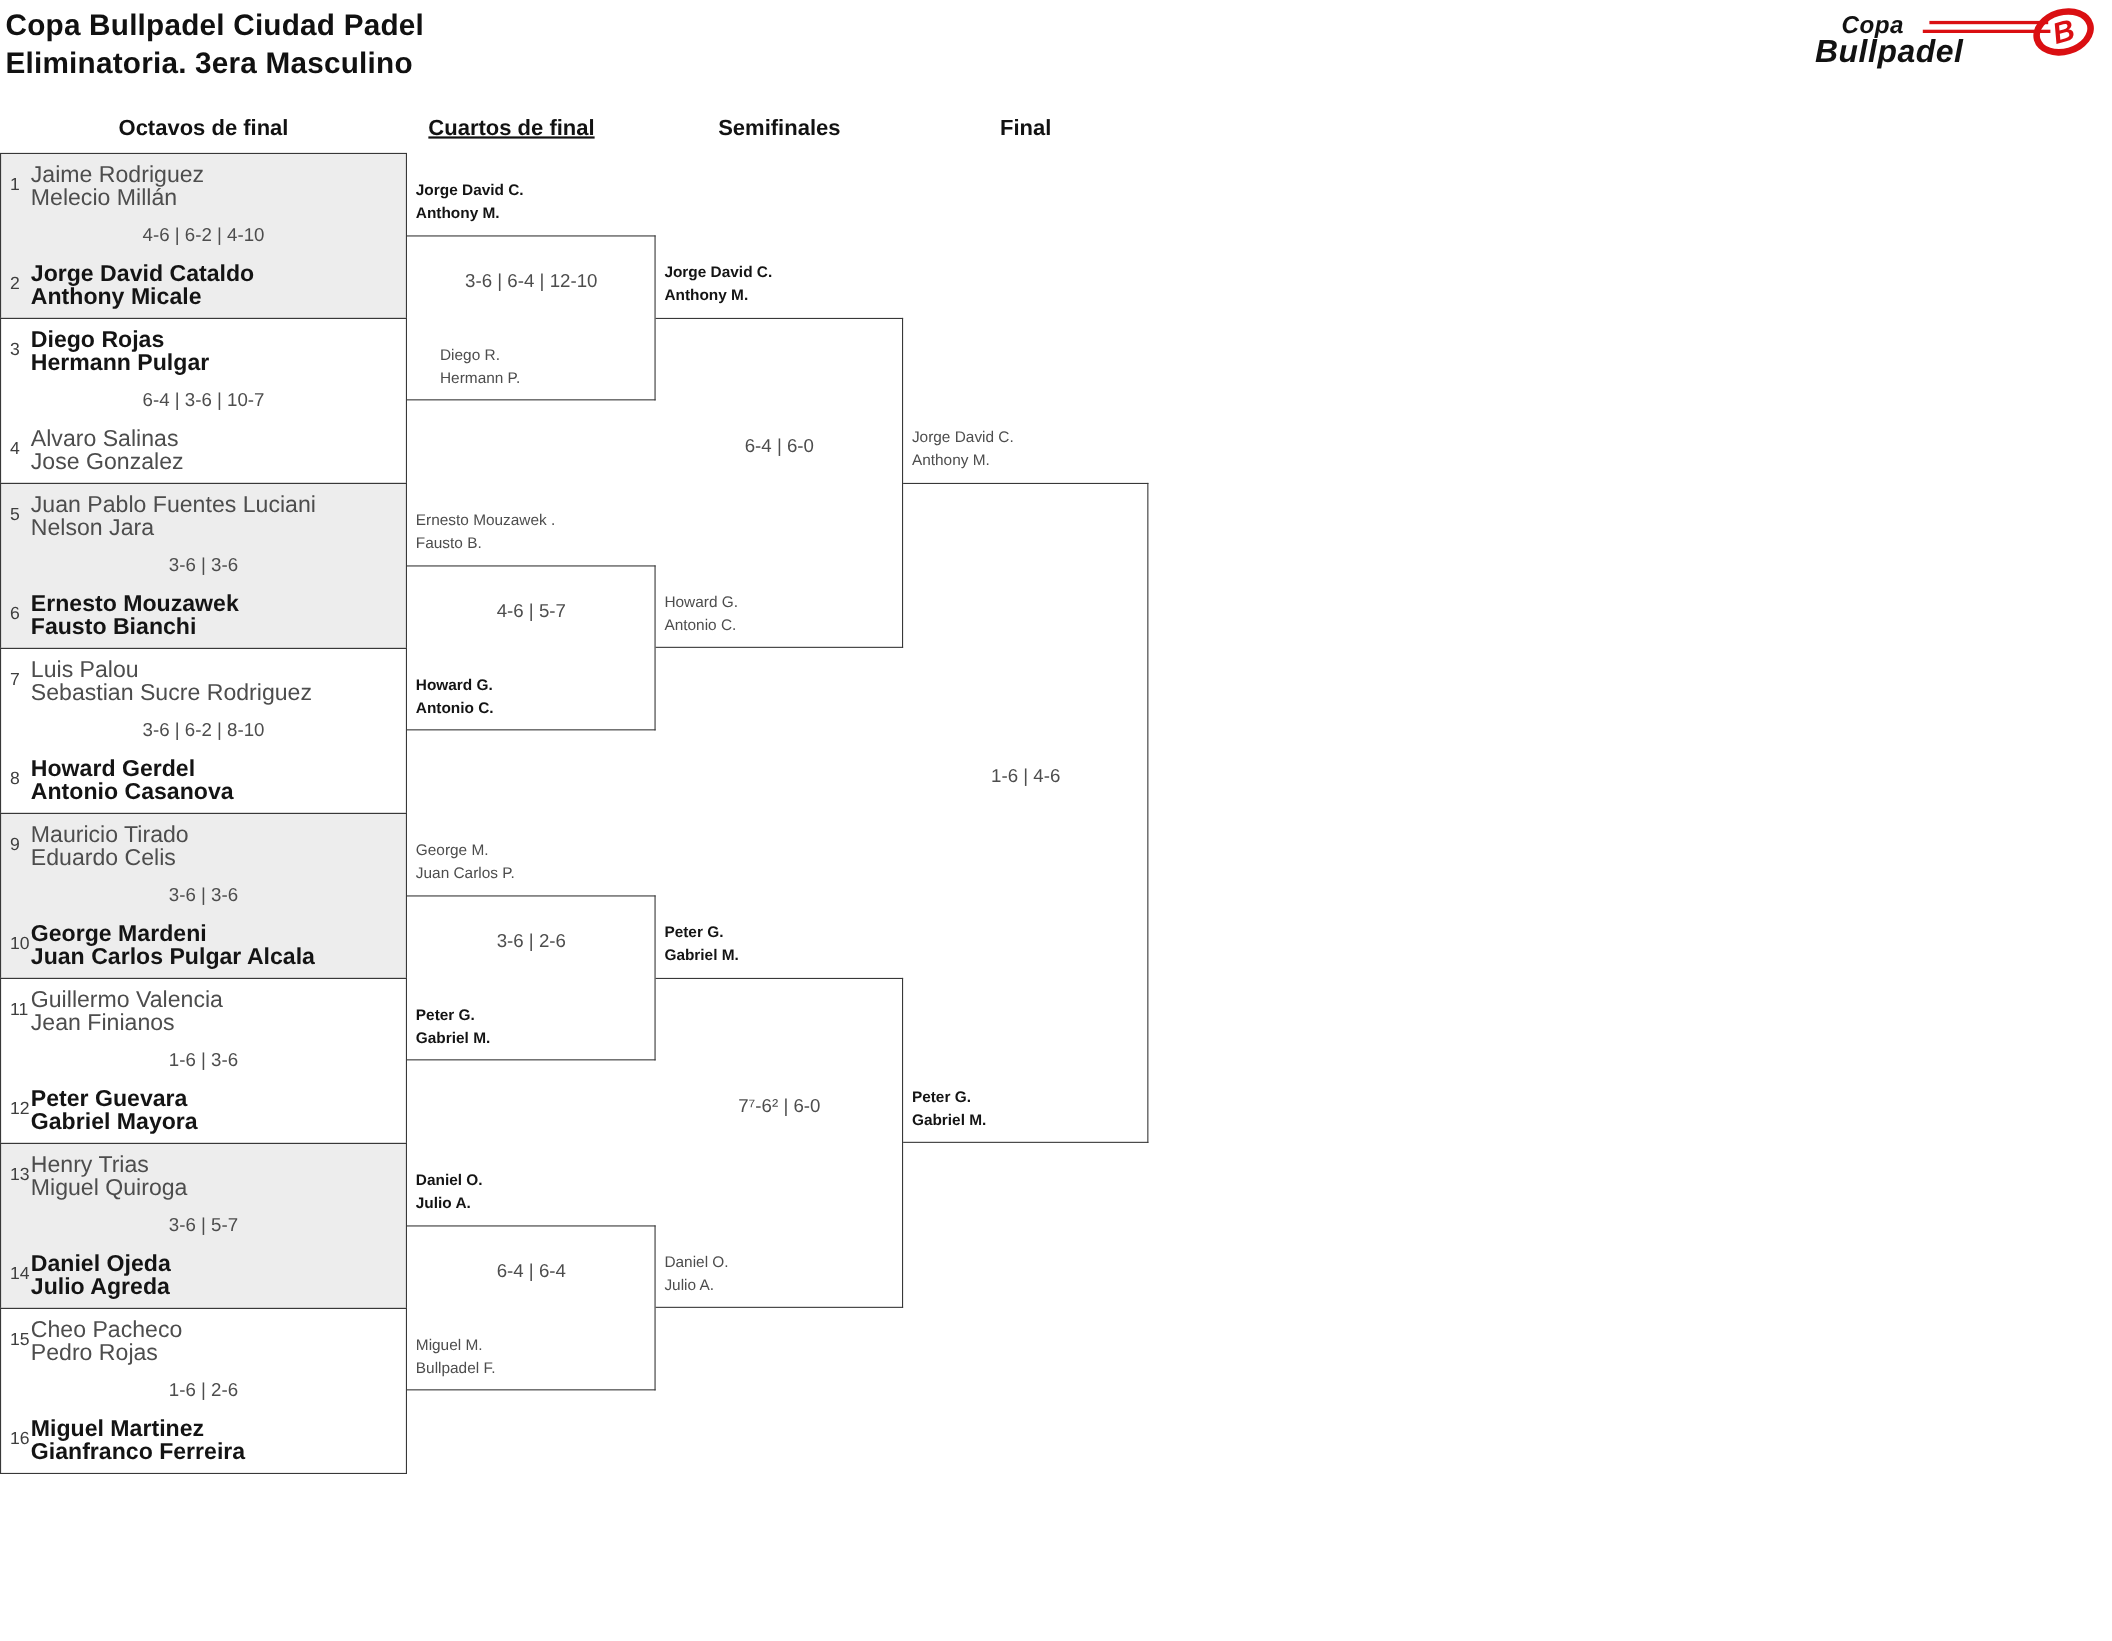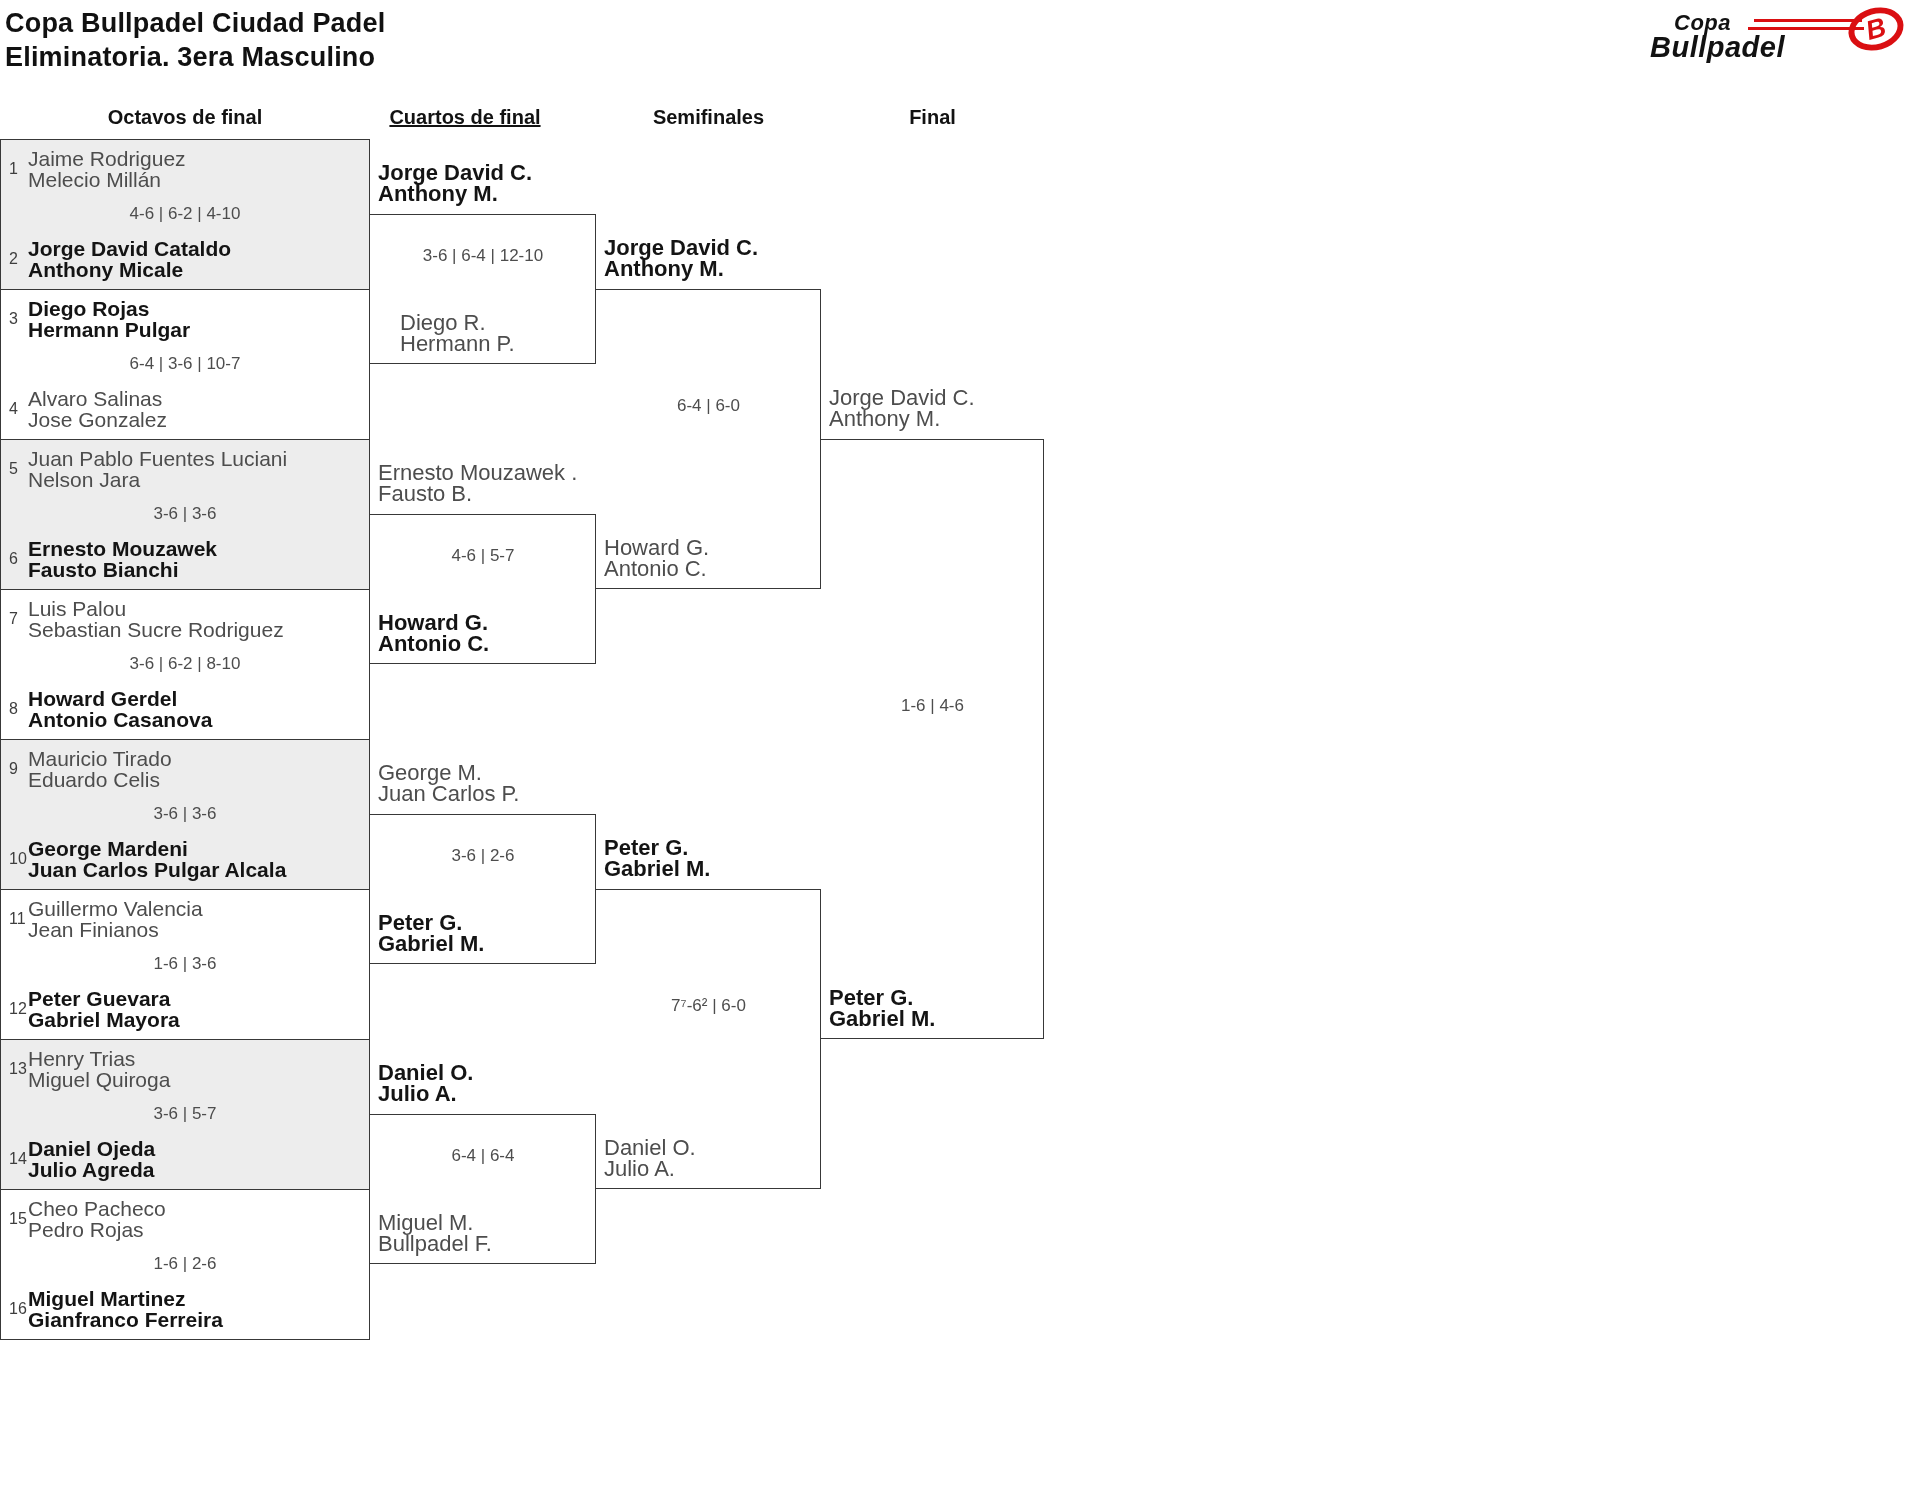--- a/index.html
+++ b/index.html
@@ -44,21 +44,21 @@
            font-size:17px; color:#4d4d4d; }
 
   
   .rbox { position:absolute; box-sizing:border-box; border:1px solid #383838;
           border-left:none; background:transparent; }
   .qf { left:370px; width:226px; }
   .sf { left:596px; width:225px; }
   .fi { left:821px; width:223px; }
 
   
-  .rlabel { position:absolute; font-size:22px; line-height:21px; white-space:nowrap; }
+  .rlabel { position:absolute; font-size:14px; line-height:21px; white-space:nowrap; }
   .rscore { position:absolute; text-align:center; font-size:17px; color:#4d4d4d; }
   .rscore.qfw { left:370px; width:226px; }
   .rscore.sfw { left:596px; width:225px; }
   .rscore.fiw { left:821px; width:223px; }
 </style>
 </head>
 <body>
 
 <div class="title">
   <div>Copa Bullpadel Ciudad Padel</div>

